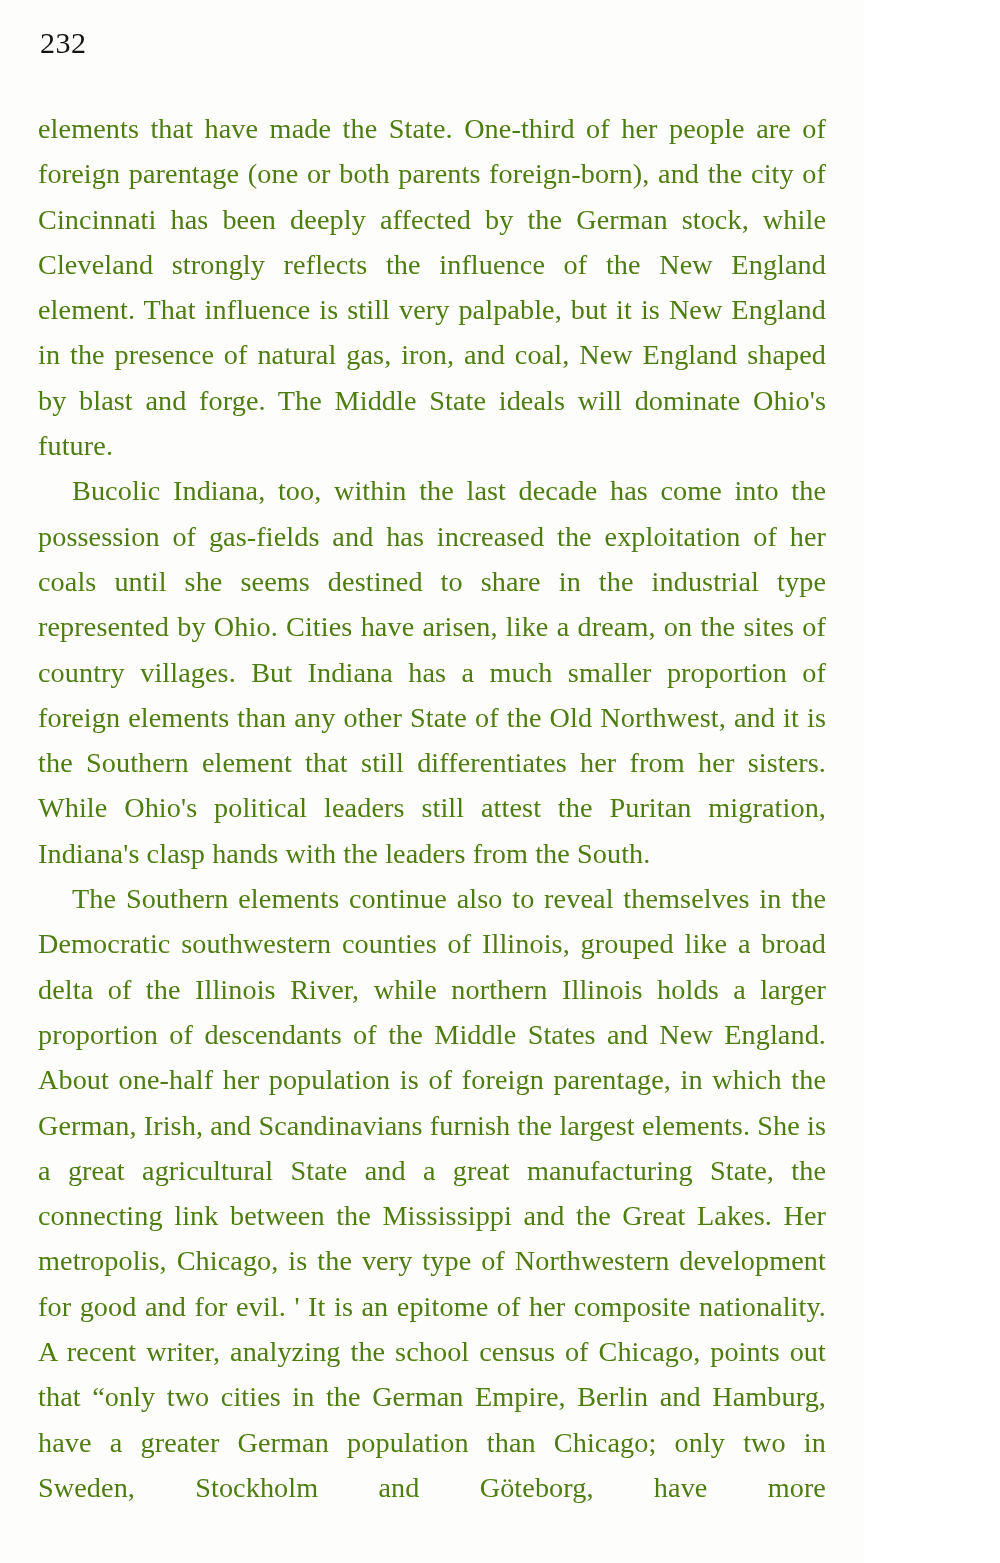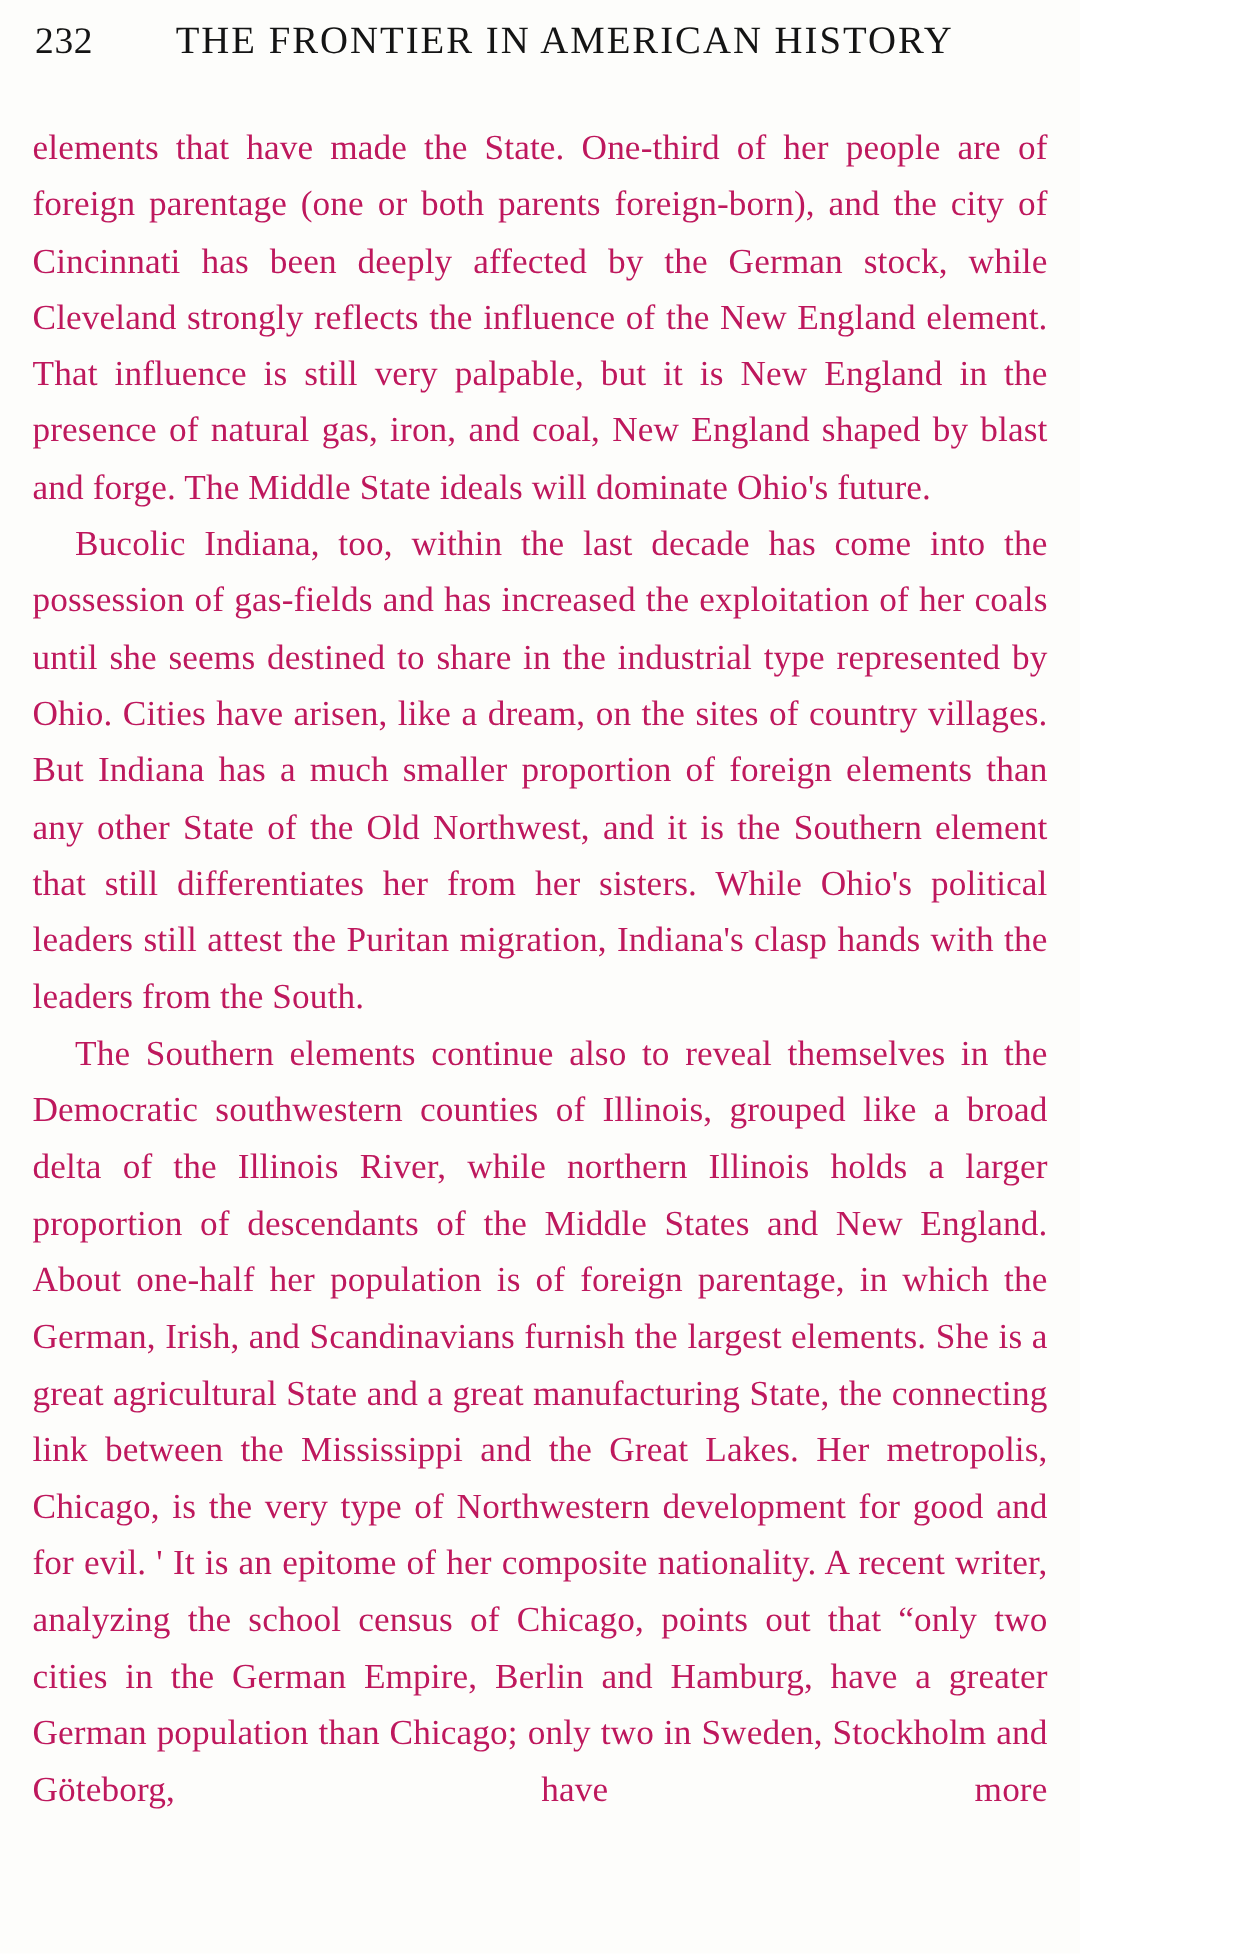--- a/index.html
+++ b/index.html
@@ -6,21 +6,21 @@
     margin: 0;
     padding: 0;
     background: #ffffff;
   }
   .page {
     position: relative;
     width: 864px;
     height: 1563px;
     background: #fdfdfb;
     box-sizing: border-box;
-    padding: 0;
+    padding: 12px;
     overflow: hidden;
     font-family: "Liberation Serif", "DejaVu Serif", serif;
     color: #0d0d0d;
   }
   .header {
     display: flex;
     align-items: baseline;
     padding: 14px 24px 0 28px;
     white-space: nowrap;
   }
@@ -39,21 +39,21 @@
   .body-text {
     padding: 46px 26px 0 26px;
   }
   p.para {
     margin: 0;
     font-size: 28.2px;
     line-height: 45.3px;
     text-align: justify;
     text-justify: inter-word;
     letter-spacing: 0.1px;
-    color: #be185d;
+    color: #4d7c0f;
     -webkit-hyphens: none;
     hyphens: none;
   }
   p.para.indent {
     text-indent: 34px;
   }
   p.para + p.para {
     margin-top: 0;
     font-family: Liberation Serif, serif;
   }
@@ -64,21 +64,20 @@
     width: 100%;
   }
 </style>
 </head>
 <body>
 
 <div class="page">
 
   <div class="header">
     <span class="folio">232</span>
-    <span class="running-title">THE FRONTIER IN AMERICAN HISTORY</span>
   </div>
 
   <div class="body-text">
     <p class="para">elements that have made the State.  One-third of her people are of foreign parentage (one or both parents foreign-born), and the city of Cincinnati has been deeply affected by the German stock, while Cleveland strongly reflects the influence of the New England element.  That influence is still very palpable, but it is New England in the presence of natural gas, iron, and coal, New England shaped by blast and forge. The Middle State ideals will dominate Ohio's future.</p>
     <p class="para indent">Bucolic Indiana, too, within the last decade has come into the possession of gas-fields and has increased the exploitation of her coals until she seems destined to share in the industrial type represented by Ohio.  Cities have arisen, like a dream, on the sites of country villages.  But Indiana has a much smaller proportion of foreign elements than any other State of the Old Northwest, and it is the Southern element that still differentiates her from her sisters.  While Ohio's political leaders still attest the Puritan migration, Indiana's clasp hands with the leaders from the South.</p>
     <p class="para indent cut">The Southern elements continue also to reveal themselves in the Democratic southwestern counties of Illinois, grouped like a broad delta of the Illinois River, while northern Illinois holds a larger proportion of descendants of the Middle States and New England.  About one-half her population is of foreign parentage, in which the German, Irish, and Scandinavians furnish the largest elements.  She is a great agricultural State and a great manufacturing State, the connecting link between the Mississippi and the Great Lakes.  Her metropolis, Chicago, is the very type of Northwestern development for good and for evil. ' It is an epitome of her composite nationality.  A recent writer, analyzing the school census of Chicago, points out that “only two cities in the German Empire, Berlin and Hamburg, have a greater German population than Chicago; only two in Sweden, Stockholm and Göteborg, have more</p>
   </div>
 
 </div>
 

